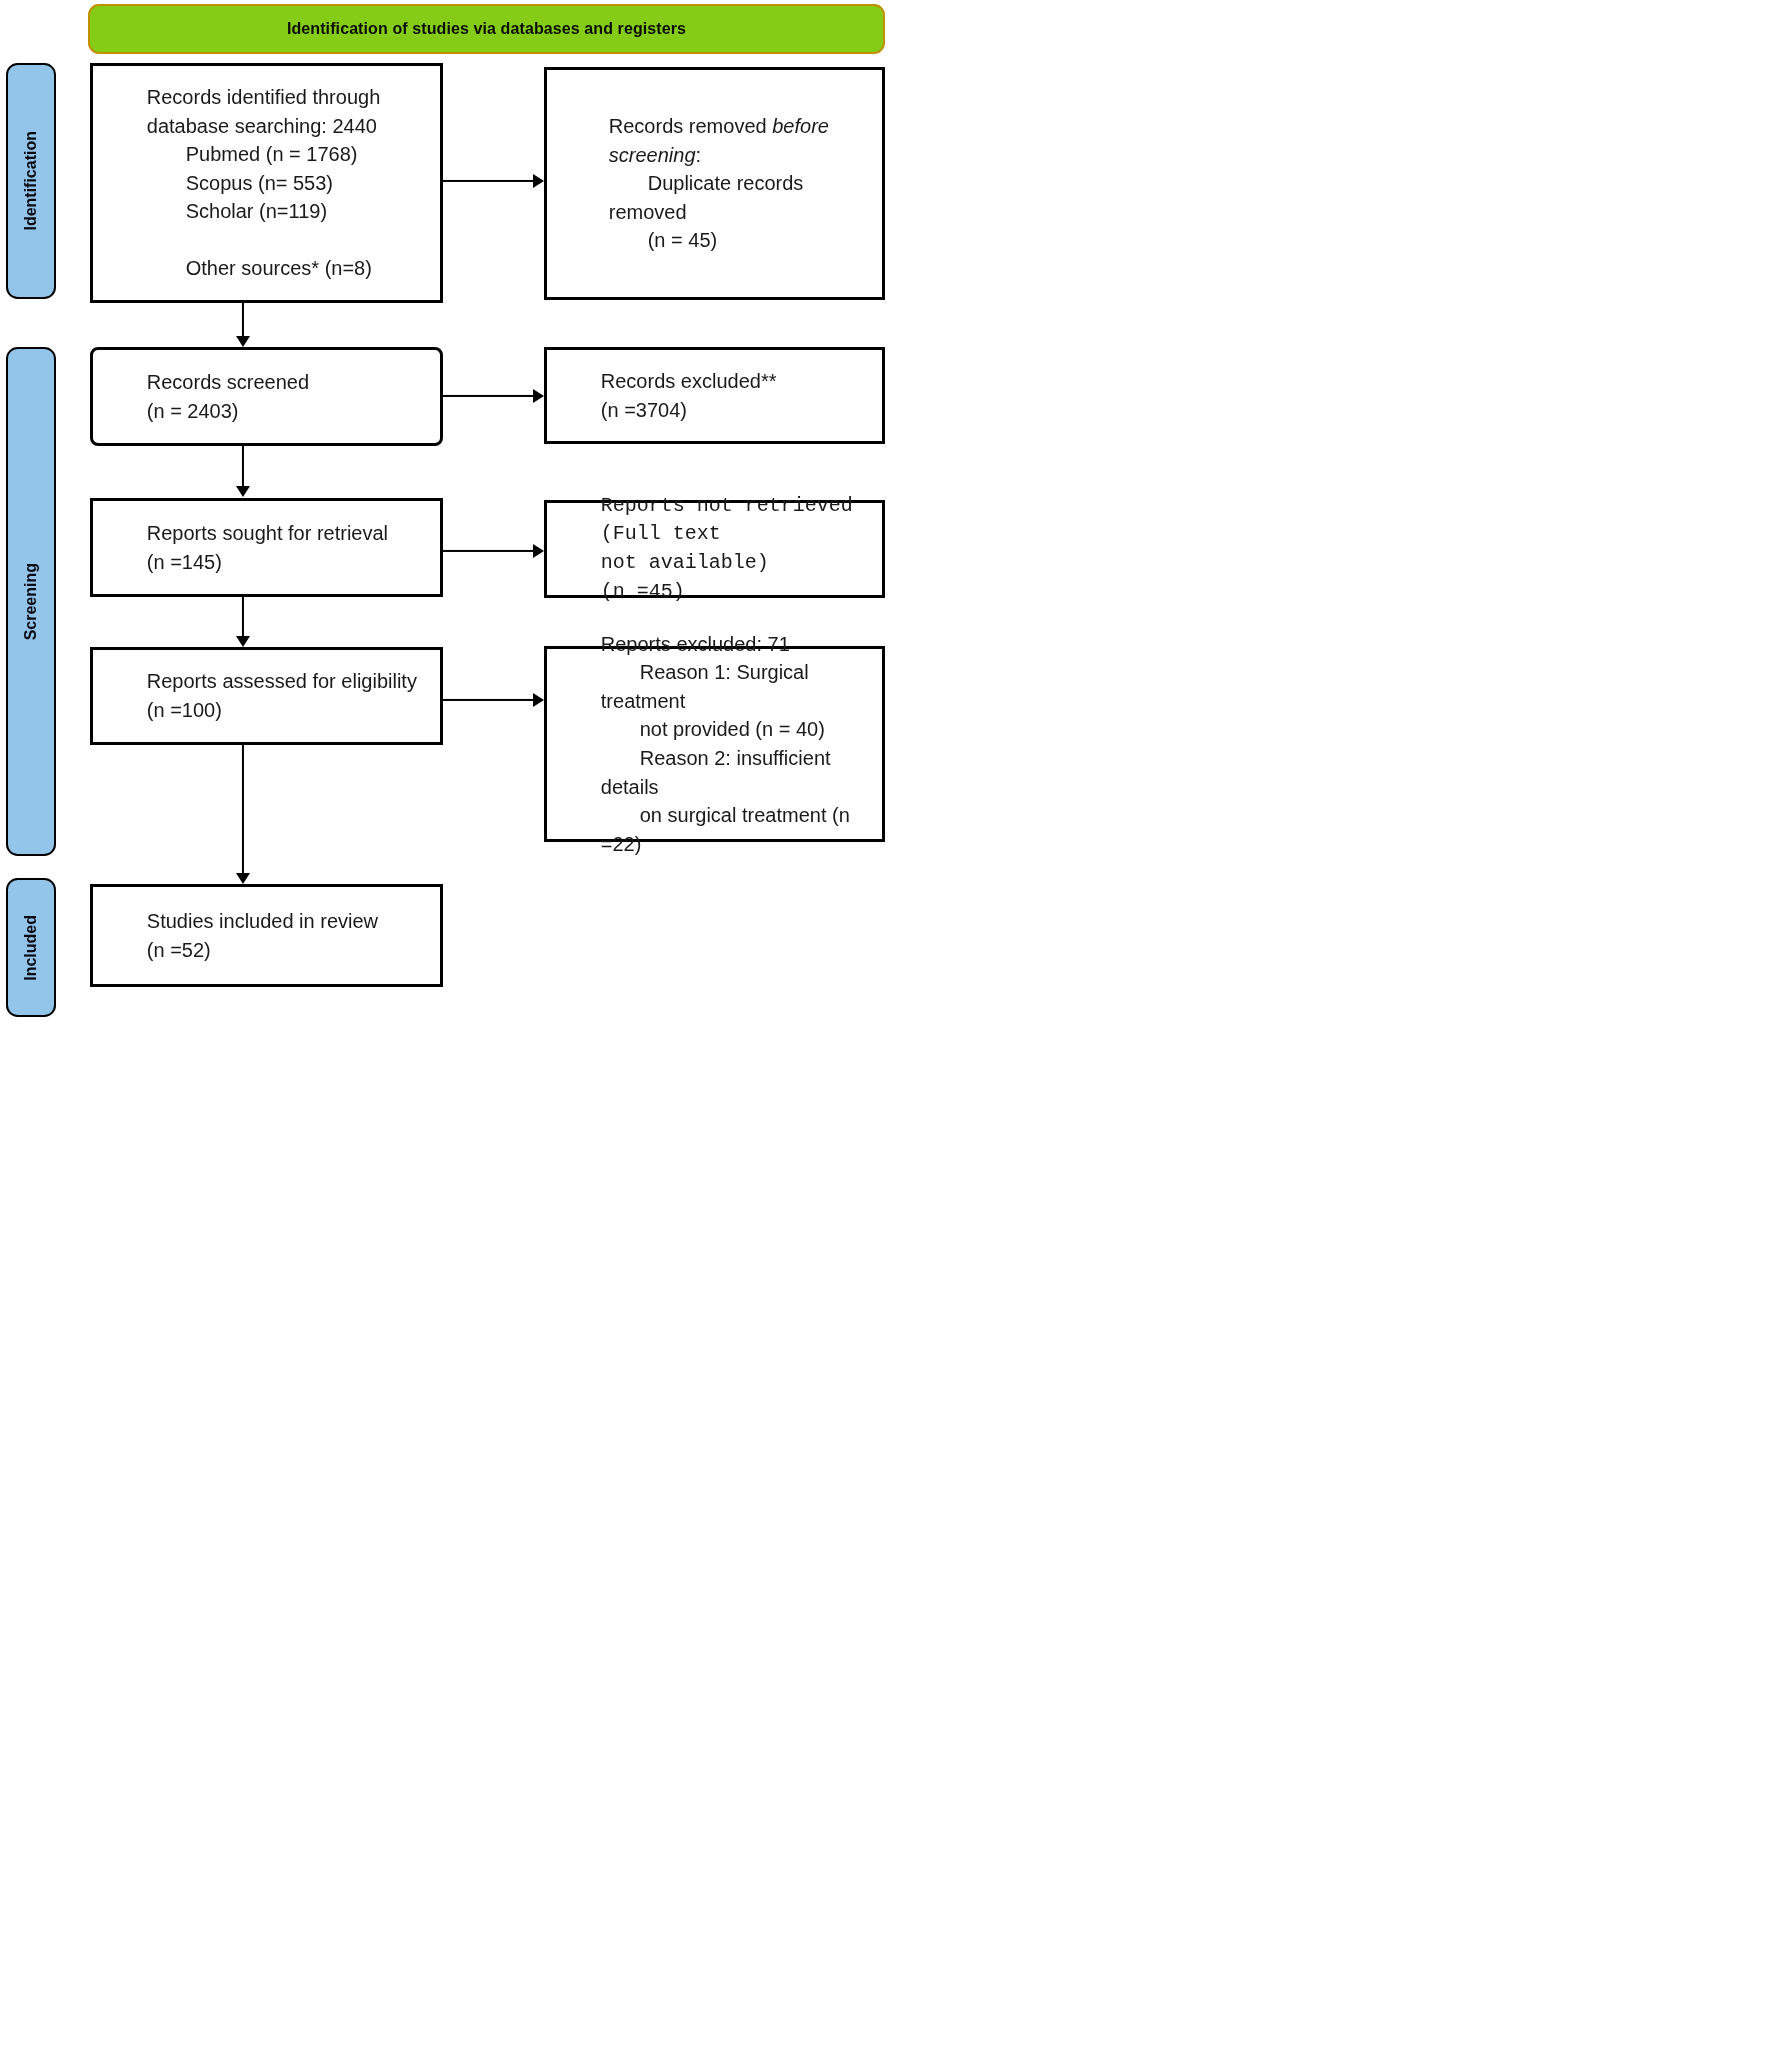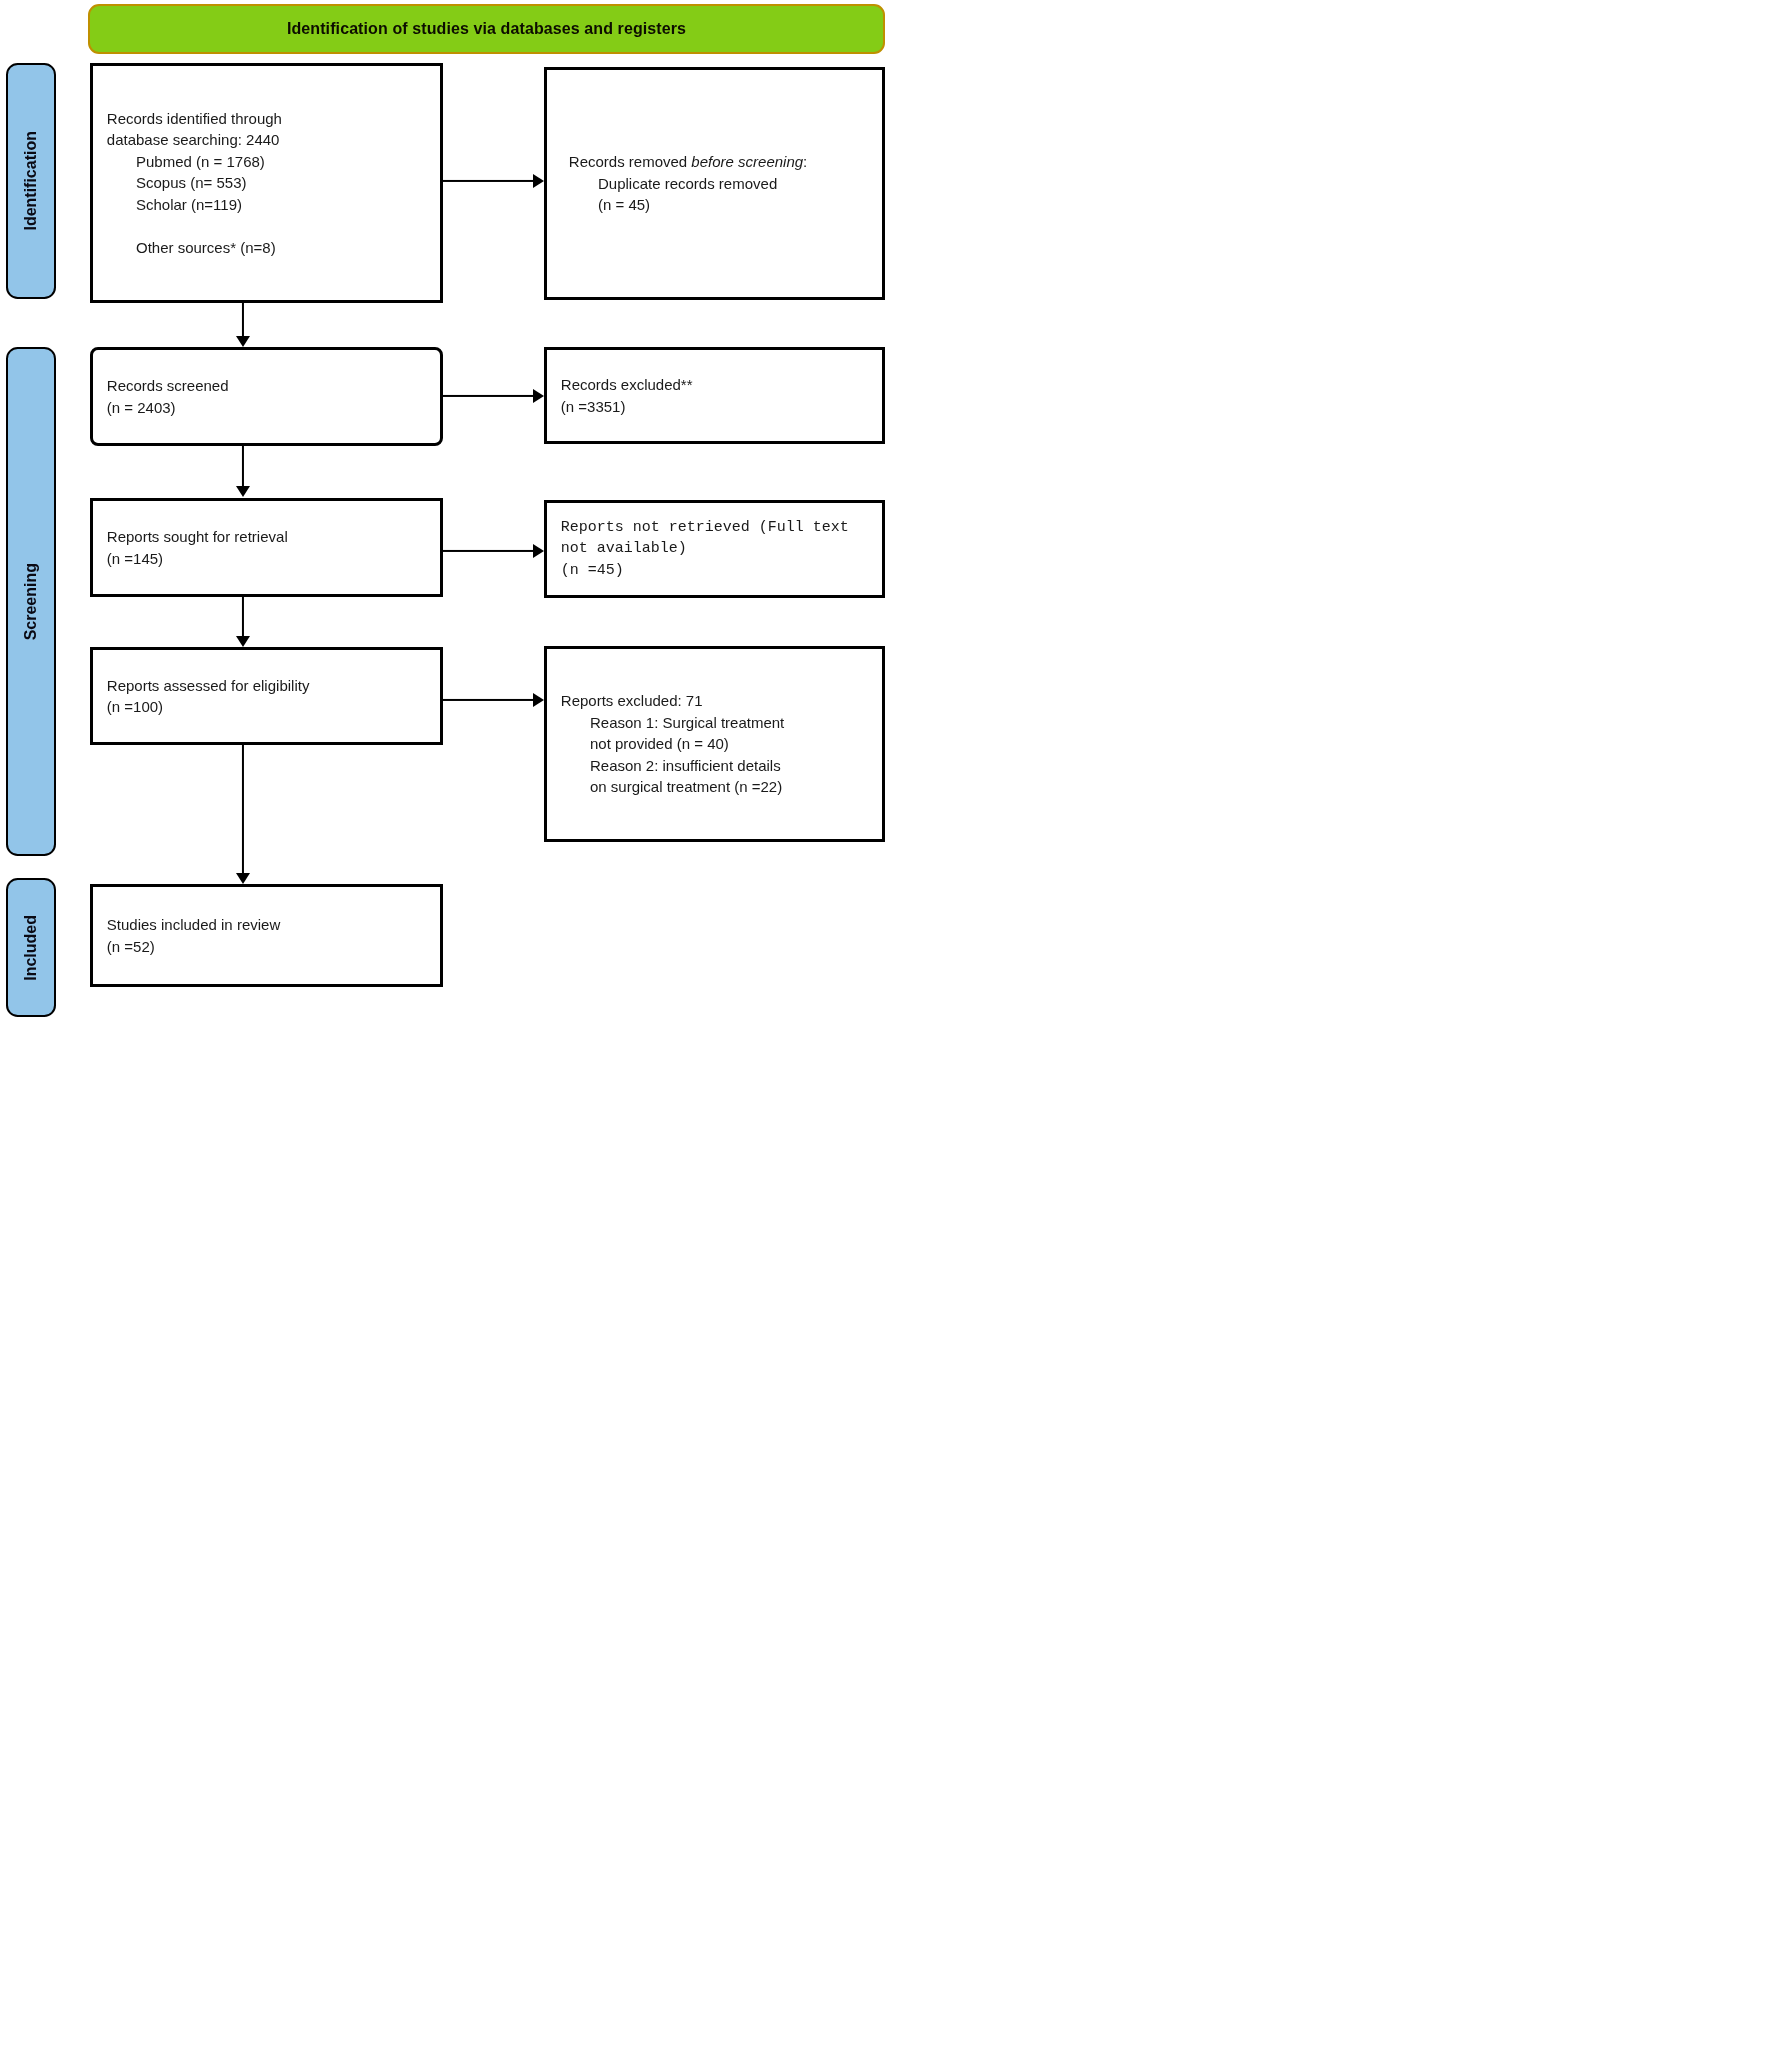--- a/index.html
+++ b/index.html
@@ -56,24 +56,25 @@
   .box {
     position: absolute;
     background: #ffffff;
     border: 3.4px solid #000000;
     box-sizing: border-box;
     display: flex;
     align-items: center;
   }
   .box-text {
     white-space: pre-wrap;
-    font-size: 15px;
+    font-size: 20px;
     line-height: 1.43;
     padding: 4.1px 6.9px 4.1px 13.8px;
     color: #1a1a1a;
+    margin-left: 40px;
   }
   .varrow { position: absolute; width: 15px; }
   .vline {
     position: absolute;
     left: 50%; top: 0; bottom: 10.3px;
     width: 2.1px;
     background: #000000;
     transform: translateX(-50%);
   }
   .vhead {
@@ -154,21 +155,21 @@
   </div>
 
   <div class="box" style="left:544px;top:67px;width:341px;height:233px;padding-left:8px;">
     <div class="box-text"><span>Records removed </span><span class="em">before screening</span><span>:</span><span>
        Duplicate records removed
        (n = 45)</span></div>
   </div>
 
   <div class="box" style="left:544px;top:347px;width:341px;height:97px;">
     <div class="box-text">Records excluded**
-(n =3351)</div>
+(n =3704)</div>
   </div>
 
   <div class="box" style="left:544px;top:500px;width:341px;height:98px;font-family:Liberation Mono, monospace;">
     <div class="box-text">Reports not retrieved (Full text
 not available)
 (n =45)</div>
   </div>
 
   <div class="box" style="left:544px;top:646px;width:341px;height:196px;">
     <div class="box-text">Reports excluded: 71

